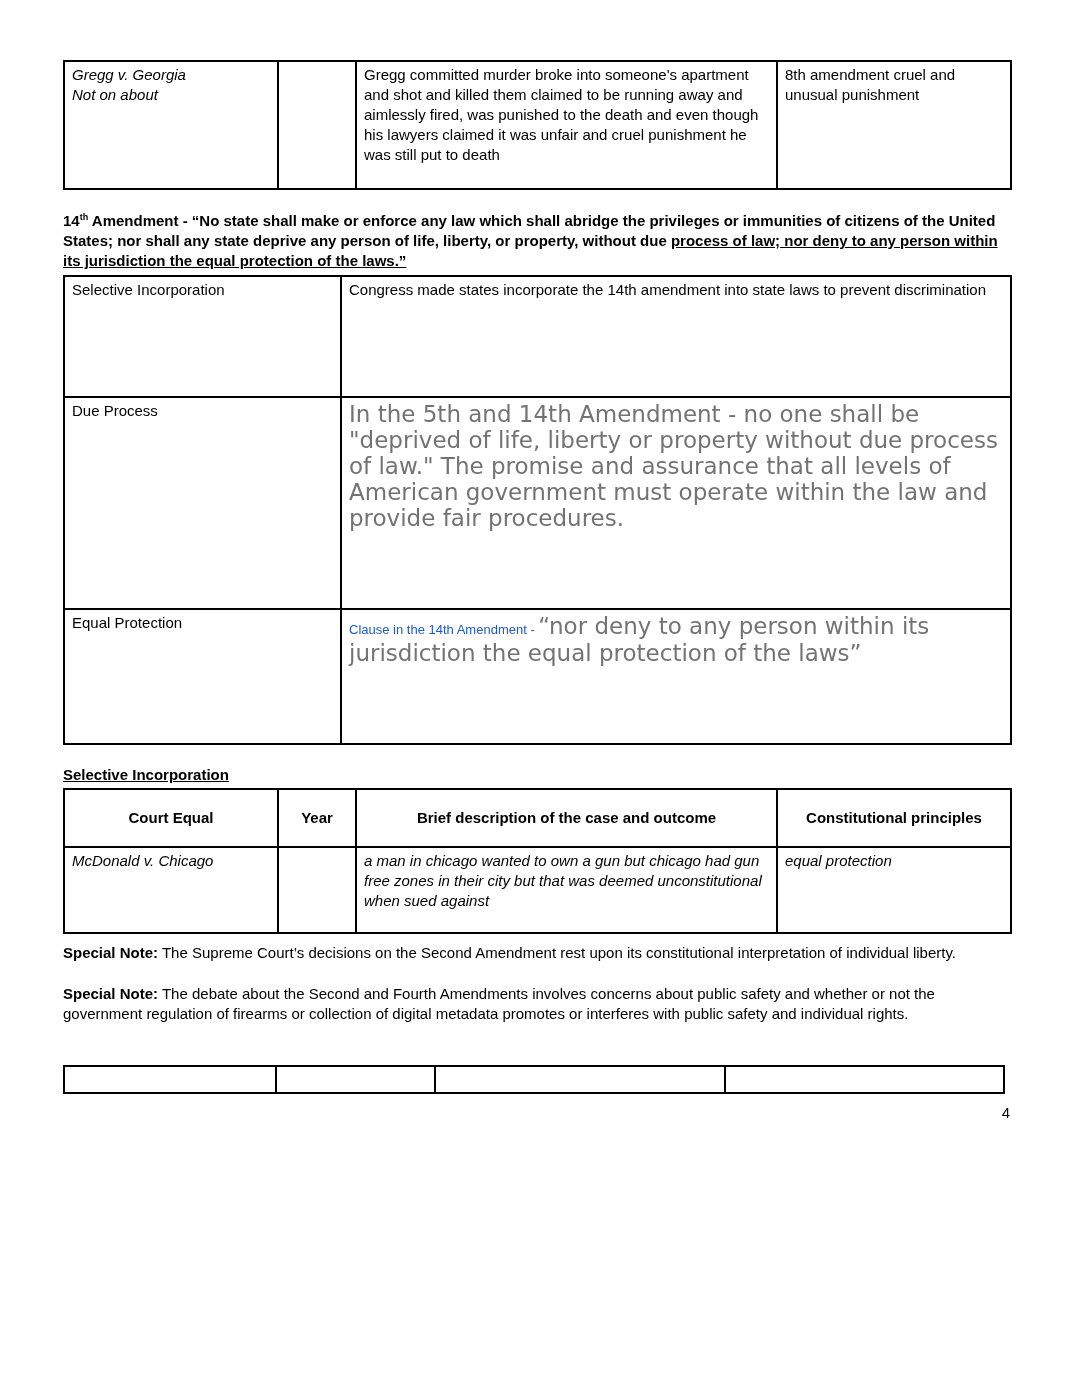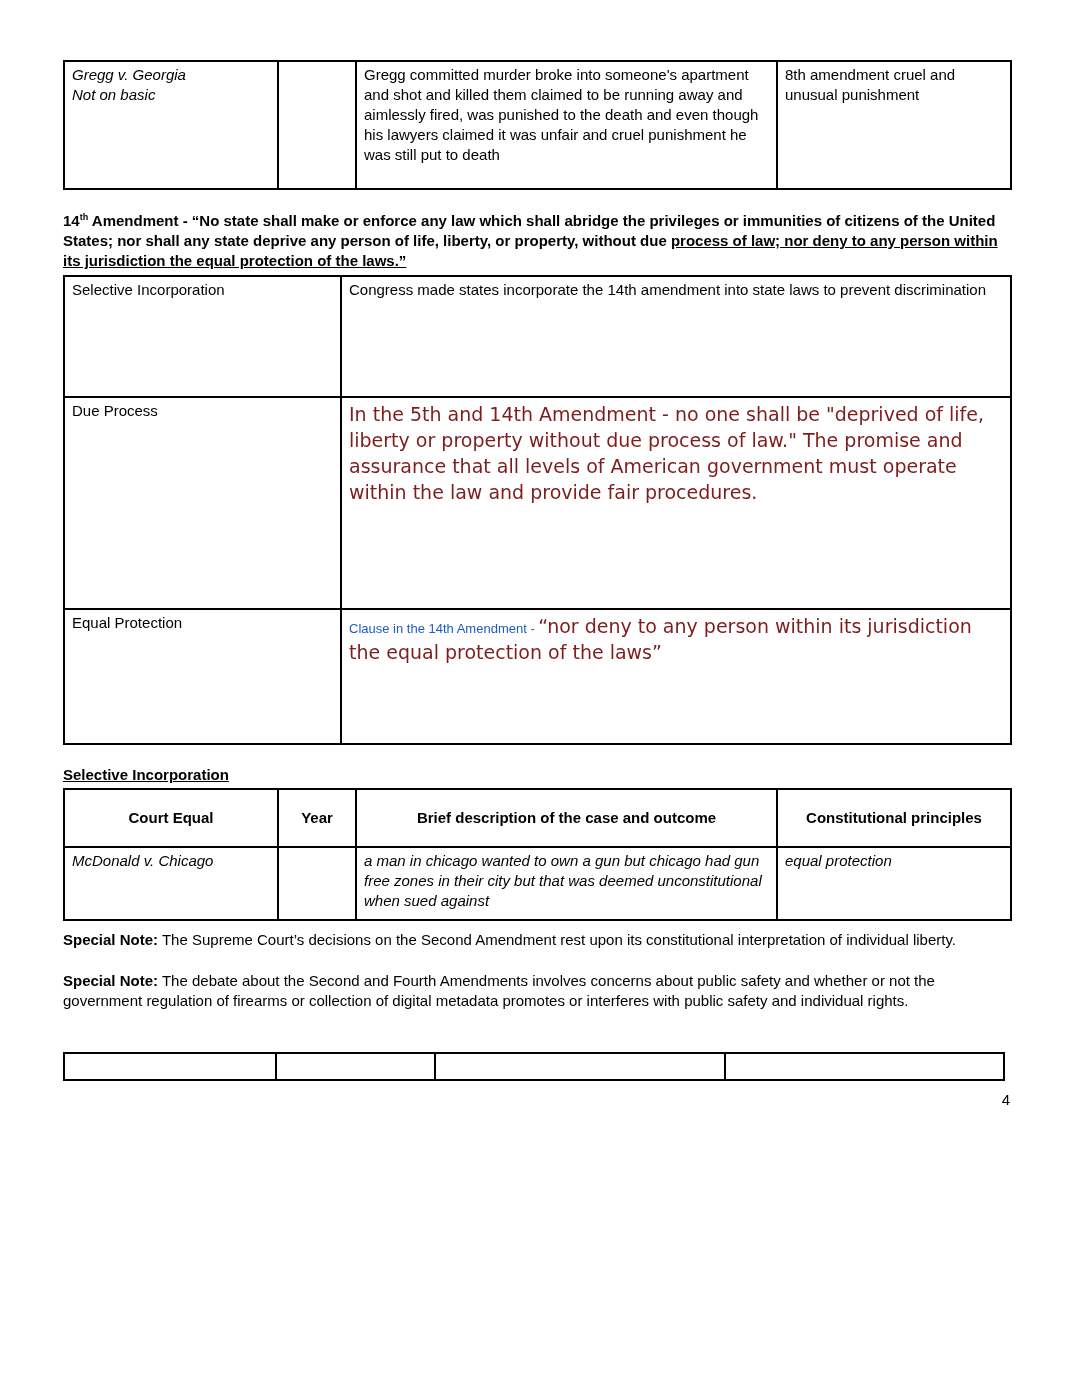--- a/index.html
+++ b/index.html
@@ -50,38 +50,38 @@
   .amend sup { font-size:9px; vertical-align:super; line-height:0; }
 
   .t2 { margin-bottom:21px; }
   .t2 .hdr td { height:60px; vertical-align:middle; font-weight:bold; }
   .t2 .r1 td { height:121px; }
   .t2 .r2 td { height:212px; }
   .t2 .r3 td { height:135px; }
 
   .blue-large {
     font-family:"DejaVu Sans", sans-serif;
-    font-size:19px; line-height:26px;
-    color:#7f1d1d;
+    font-size:23px; line-height:26px;
+    color:#737373;
   }
   .blue-small {
     font-family:"Liberation Sans", sans-serif;
     font-size:13px;
     color:#1f5bc5;
   }
 
   .section-heading {
     font-weight:bold; text-decoration:underline;
     line-height:18px; margin-bottom:4px;
   }
   .sel-heading { margin-bottom:4px; }
 
   .t3 { margin-bottom:9px; }
   .t3 .hdr td { height:58px; vertical-align:middle; text-align:center; font-weight:bold; }
-  .t3 .r1 td { height:73px;font-style:italic; }
+  .t3 .r1 td { height:86px;font-style:italic; }
 
   .note { margin-bottom:21px; }
   .note2 { margin-bottom:41px; }
 
   .dp-heading { margin-bottom:2px; }
   .t4 td { height:27px; padding:2px 6px; }
 
   .page-num { width:947px; text-align:right; margin-top:9px; line-height:20px; }
 </style>
 </head>
@@ -93,21 +93,21 @@
     <colgroup>
         <col class="c1">
         <col class="c2">
         <col class="c3">
         <col class="c4">
       </colgroup>
     <tbody>
         <tr>
       <td class="italic">
         <div>Gregg v. Georgia</div>
-        <div>Not on basic</div>
+        <div>Not on about</div>
       </td>
       <td></td>
       <td>Gregg committed murder broke into someone's apartment and shot and killed them claimed to be running away and aimlessly fired, was punished to the death and even though his lawyers claimed it was unfair and cruel punishment he was still put to death</td>
       <td>8th amendment cruel and unusual punishment</td>
     </tr>
   </tbody>
     </table>
 
 
   <p class="para amend"><span>14</span><sup>th</sup><span> Amendment  - “No state shall make or enforce any law which shall abridge the privileges or immunities of citizens of the United States; nor shall any state deprive any person of life, liberty, or property, without due </span><u>process of law; nor deny to any person within its jurisdiction the equal protection of the laws.”</u></p>

